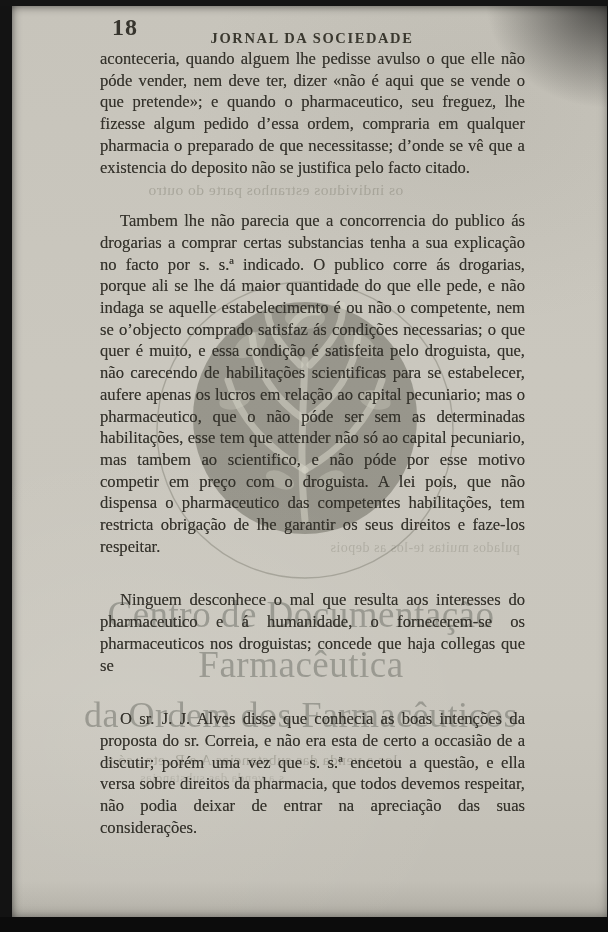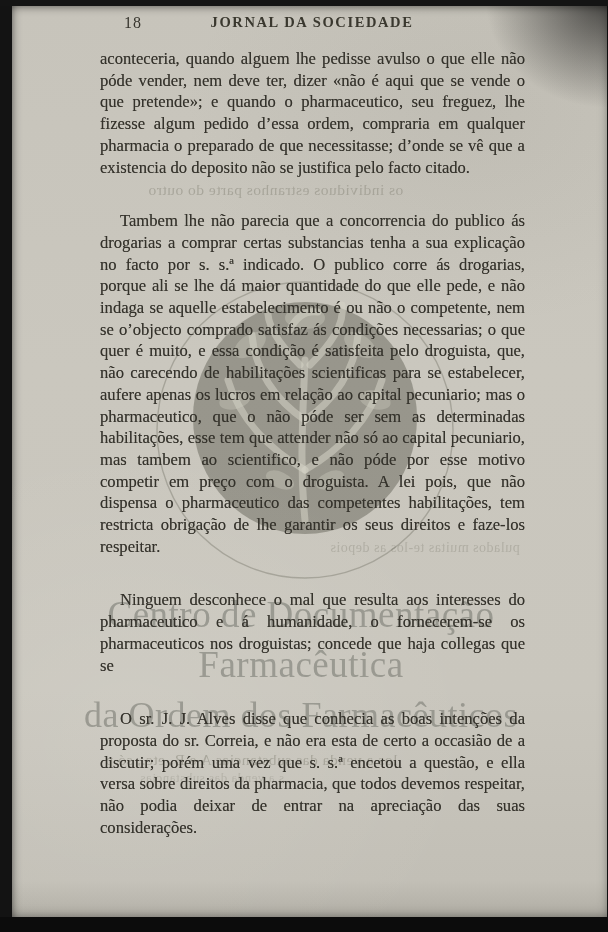--- a/index.html
+++ b/index.html
@@ -15,23 +15,23 @@
       radial-gradient(500px 420px at 20% 80%, rgba(255,255,250,0.10), rgba(0,0,0,0) 70%),
       linear-gradient(180deg,#c7c4bb 0%,#cac7be 40%,#c9c6bd 75%,#c2bfb6 96%,#b0ada4 100%);
     box-shadow: inset 6px 0 10px -6px rgba(0,0,0,.5), inset 0 6px 8px -5px rgba(0,0,0,.45), inset -4px -6px 12px -6px rgba(0,0,0,.35);
   }
   .corner-shadow{
     position:absolute;right:0;top:0;width:190px;height:170px;
     background:radial-gradient(170px 150px at 100% 0%, rgba(10,10,10,.68), rgba(10,10,10,.25) 45%, rgba(10,10,10,0) 72%);
     pointer-events:none;
   }
   .header{position:absolute;top:14px;left:100px;width:424px;height:26px;color:#37352e;}
-  .page-number{position:absolute;left:24px;top:0;font-size:16px;font-weight:normal;letter-spacing:1px;}
+  .page-number{position:absolute;left:12px;top:0;font-size:24px;font-weight:bold;letter-spacing:1px;}
   .journal-title{
-    position:absolute;left:0;right:0;top:0;text-align:center;
+    position:absolute;left:0;right:0;top:16px;text-align:center;
     font-size:14.5px;font-weight:bold;letter-spacing:1.6px;color:#3a382f;
   }
   .content{
     position:absolute;left:100px;top:48px;width:425px;color:#34322b;
     font-size:16.6px;line-height:21.7px;text-align:justify;
     text-shadow:0 0 .5px rgba(52,50,43,.55);
   }
   .content p{margin:0;}
   .content p.indented{text-indent:20px;margin-top:32px;}
   

